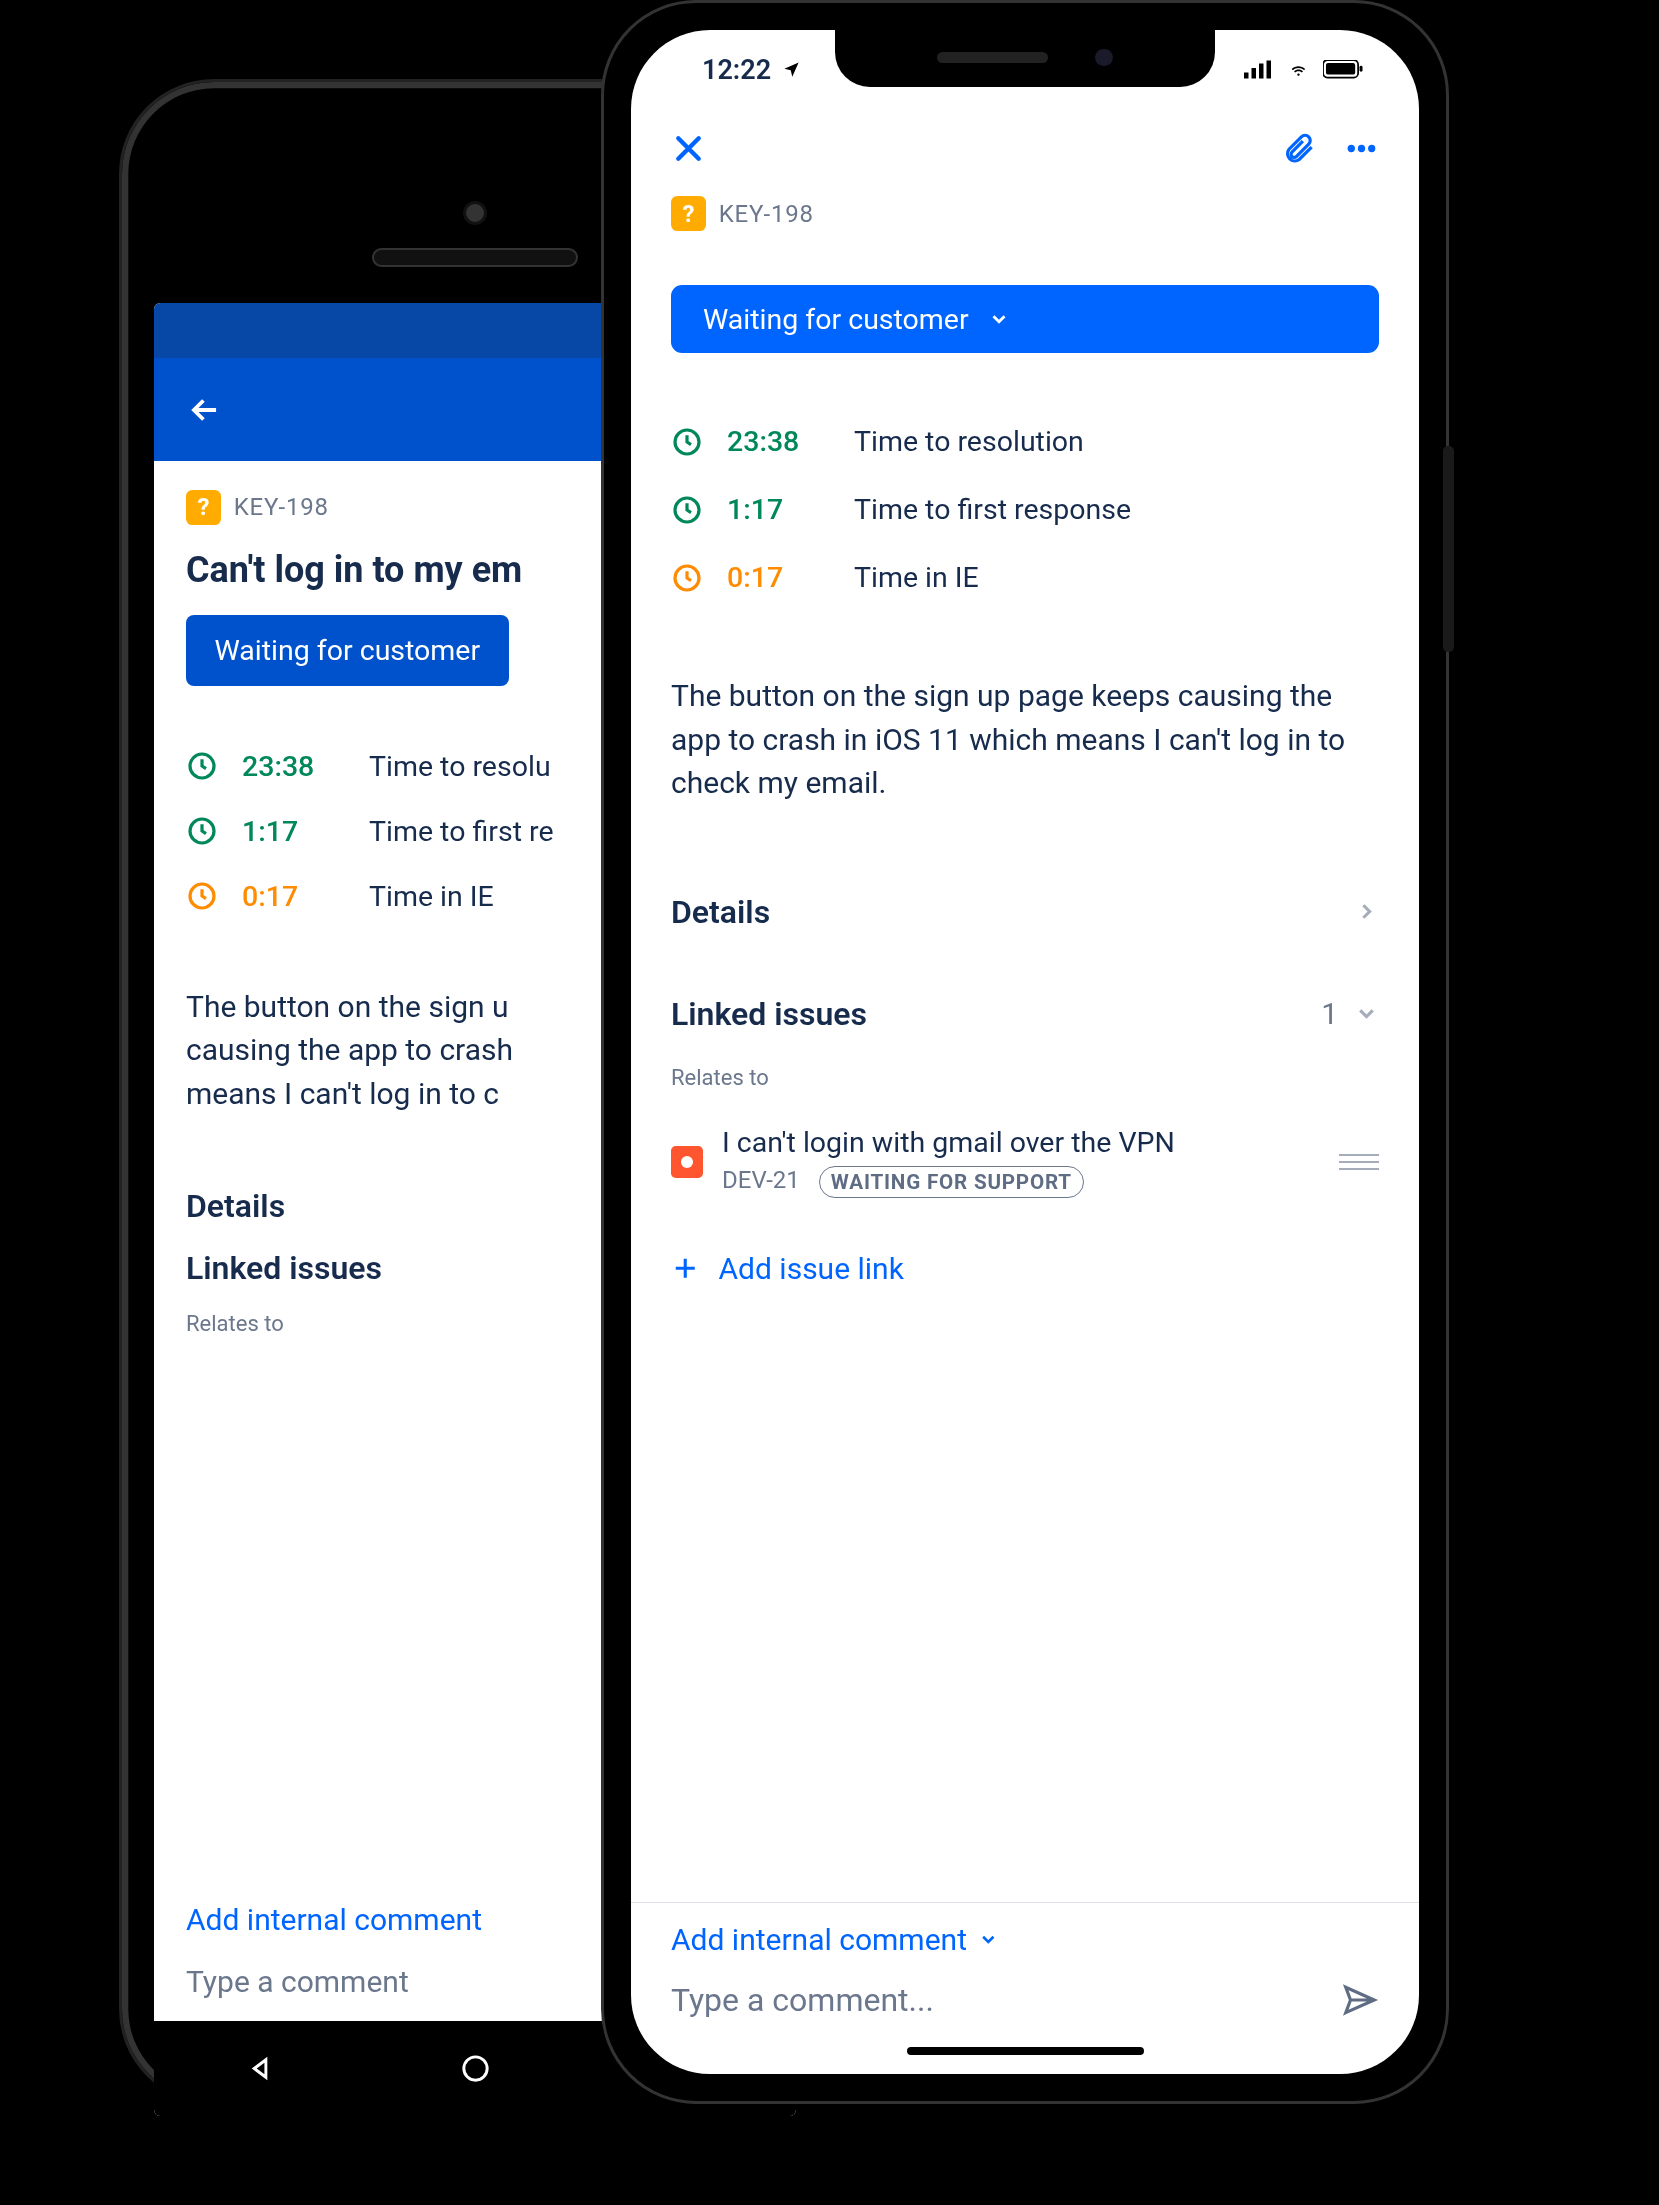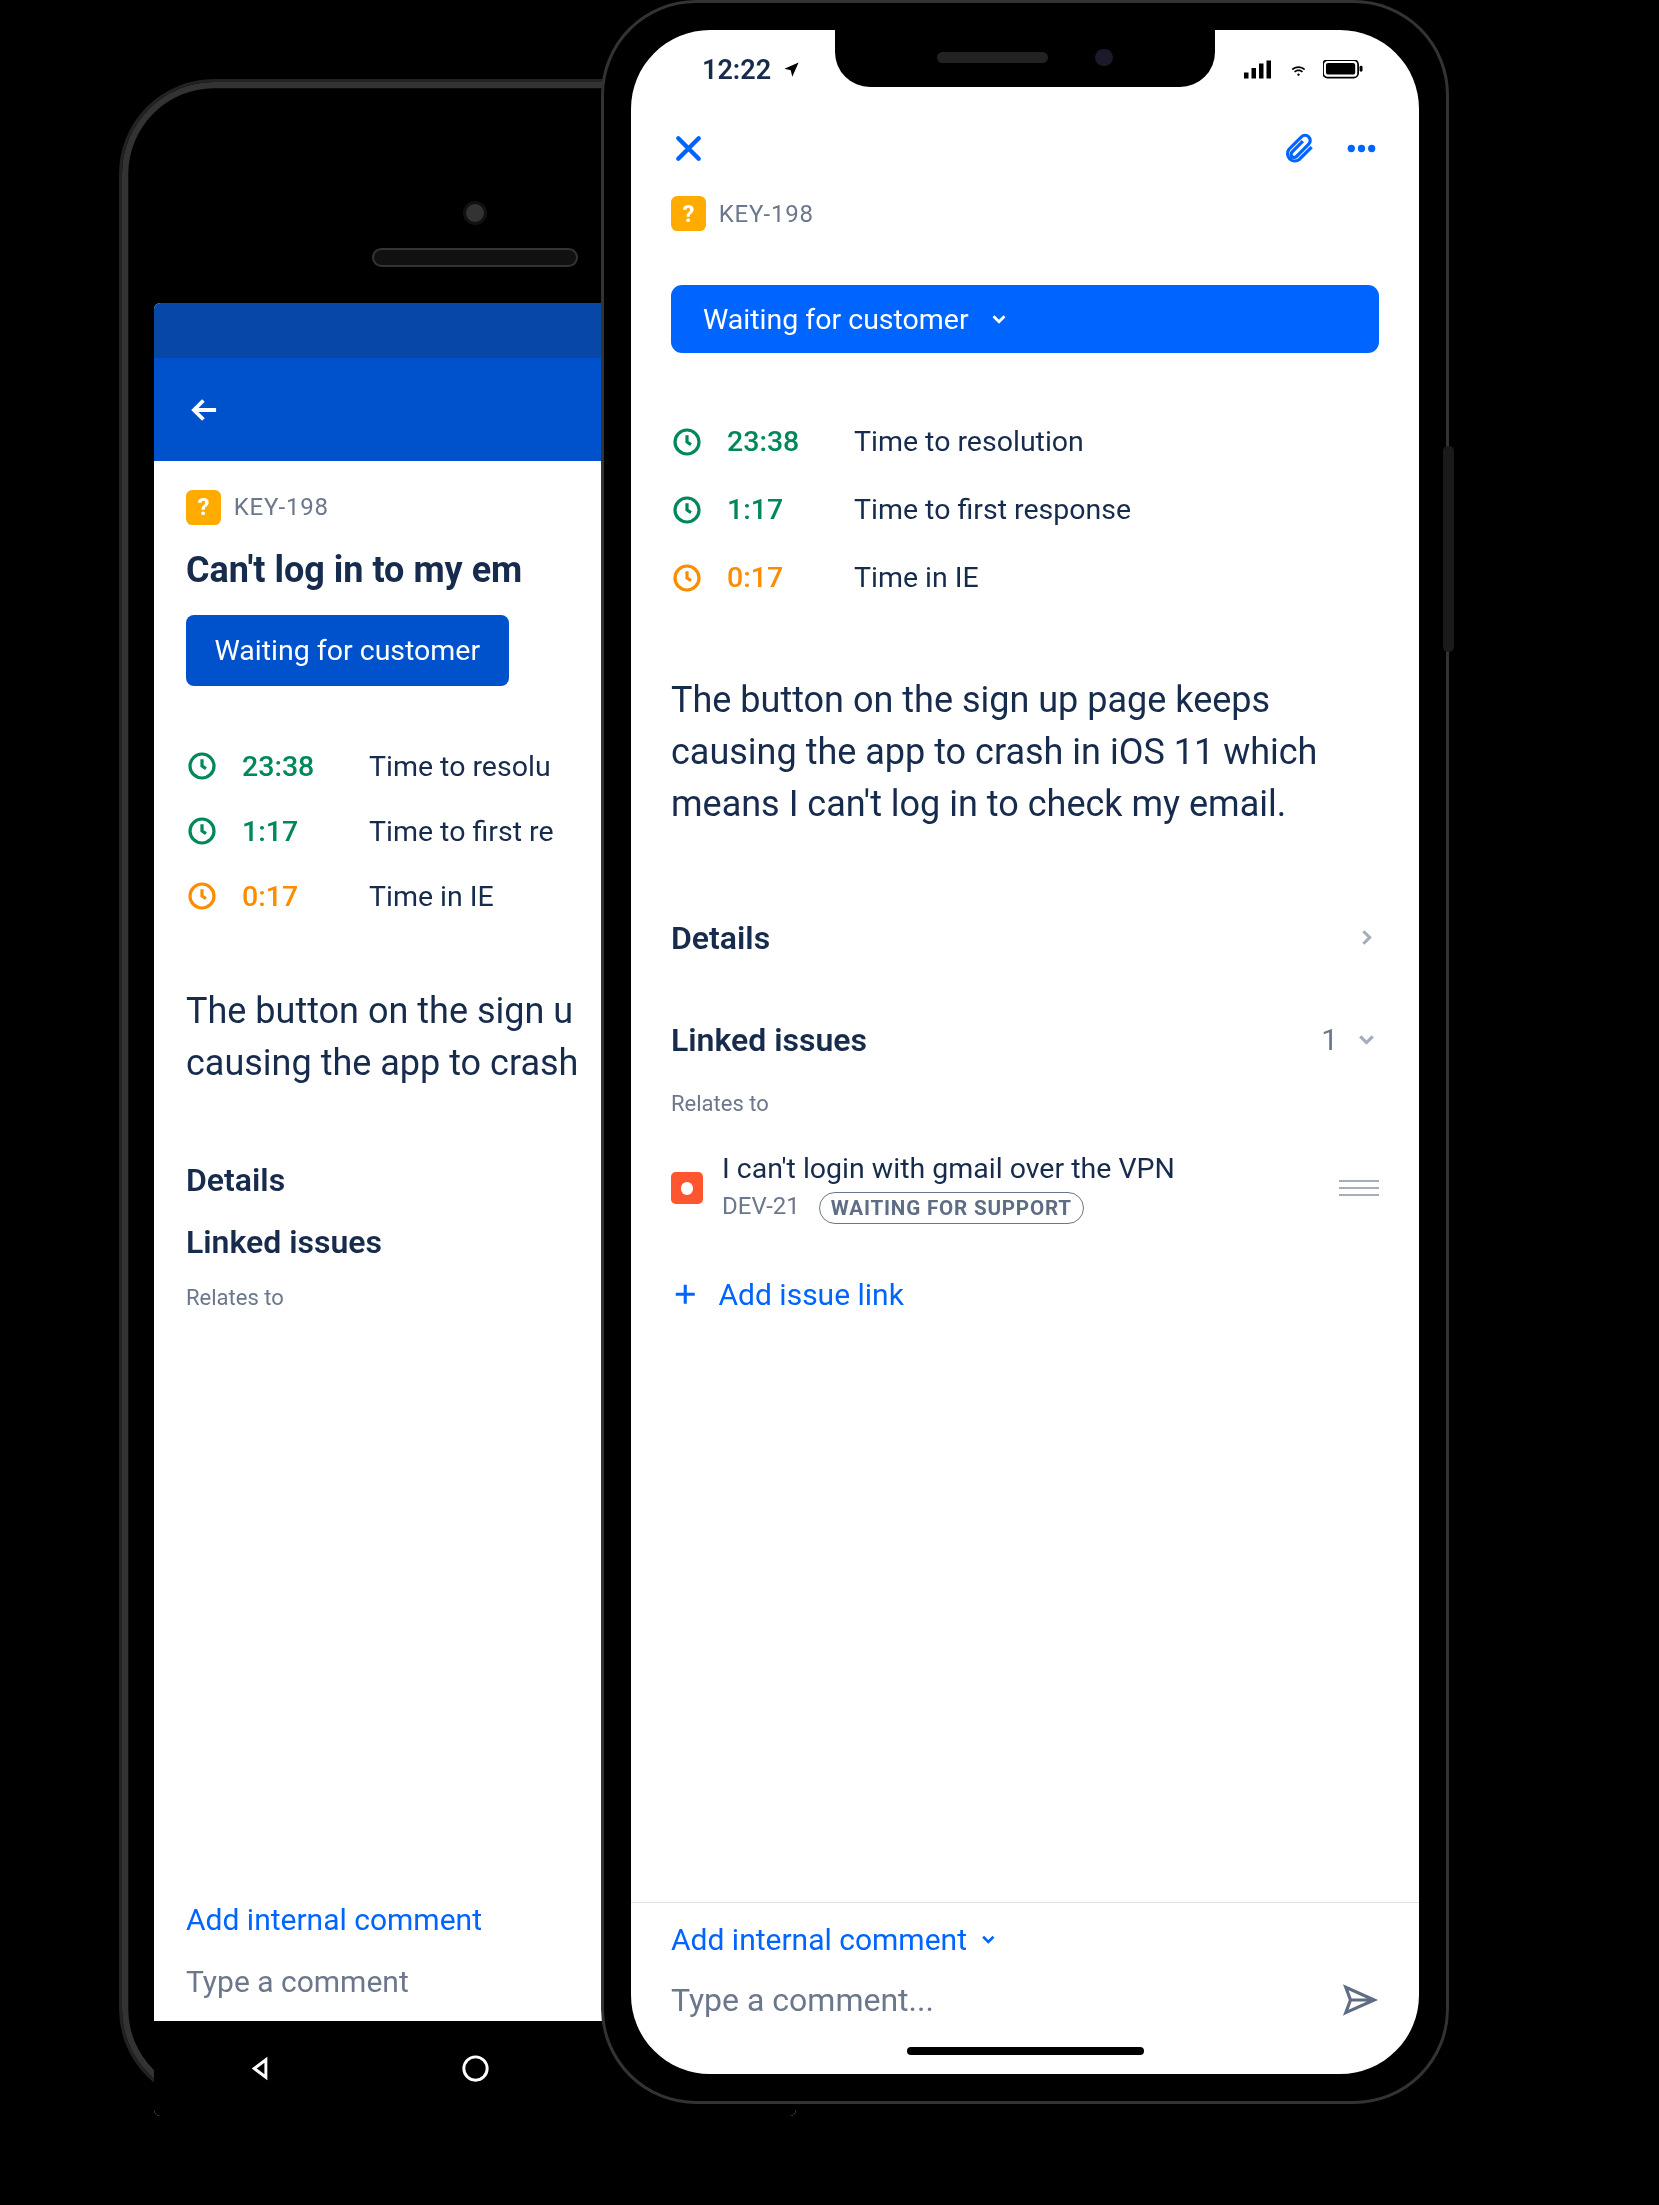--- a/index.html
+++ b/index.html
@@ -25,21 +25,21 @@
   .issue-type-badge{width:35px;height:35px;border-radius:6.3px;background:var(--yellow);display:flex;align-items:center;justify-content:center;color:#fff;font-size:24px;font-weight:700}
   .issue-key{color:var(--grey);font-size:24px;letter-spacing:0.8px}
   .status-pill{display:inline-flex;align-items:center;gap:19px;border-radius:11px;color:#fff;font-size:28.5px;padding:17.4px 32px}
   .sla{display:flex;align-items:center;gap:24px;font-size:28.5px}
   .sla .clk{flex:0 0 auto}
   .sla .val{width:103px;font-weight:500}
   .sla .lbl{color:var(--navy)}
   .section-row{display:flex;align-items:center;justify-content:space-between;font-size:32px;font-weight:600;color:var(--navy)}
   .section-row .right{display:flex;align-items:center;gap:16px;color:var(--grey);font-weight:400}
   .small-lbl{color:var(--grey);font-size:22px}
-  .desc{font-size:36px;line-height:1.45;color:var(--navy)}
+  .desc{font-size:30px;line-height:1.45;color:var(--navy)}
   
   .android{left:119px;top:79px;width:712px;height:2025px;padding:79px 32px 127px;border:3.2px solid #222;box-shadow:inset 0 0 0 6.3px #333}
   .android .speaker{position:absolute;left:50%;top:166px;transform:translateX(-50%);width:206px;height:19px;border-radius:16px;border:2.4px solid #333;background:#111}
   .android .cam{position:absolute;left:50%;top:119px;transform:translateX(-50%);width:24px;height:24px;border-radius:50%;background:#333;border:3.2px solid #111}
   .android .home-bar{position:absolute;left:50%;bottom:63px;transform:translateX(-50%);width:301px;height:14.2px;border-radius:16px;border:2.4px solid #333}
   .android .screen{border-radius:6.3px;height:100%;display:flex;flex-direction:column;margin-top:142px;margin-bottom:32px}
   .a-status{background:var(--blue-dk);height:55px}
   .a-appbar{background:var(--blue);height:103px;display:flex;align-items:center;padding:0 32px}
   .a-body{flex:1;padding:28.5px 32px 0;display:flex;flex-direction:column;gap:24px;overflow:hidden}
   .a-title{font-size:36px;font-weight:700;color:var(--navy);white-space:nowrap;overflow:hidden}
@@ -134,20 +134,21 @@
               <path d="M12 7v5l3 2"></path>
             </svg>
             <span class="val" style="color:var(--orange)">0:17</span>
             <span class="lbl">Time in IE</span>
           </div>
         </div>
       <div style="height:24px"></div>
       <div class="desc" id="a-desc">
           <div>The button on the sign u</div>
           <div>causing the app to crash</div>
+          <div>means I can't log in to c</div>
         </div>
       <div style="height:24px"></div>
       <div class="section-row">
         <span>Details</span>
       </div>
       <div class="section-row">
         <span>Linked issues</span>
       </div>
       <div class="small-lbl">Relates to</div>
       <div class="a-bottom">

